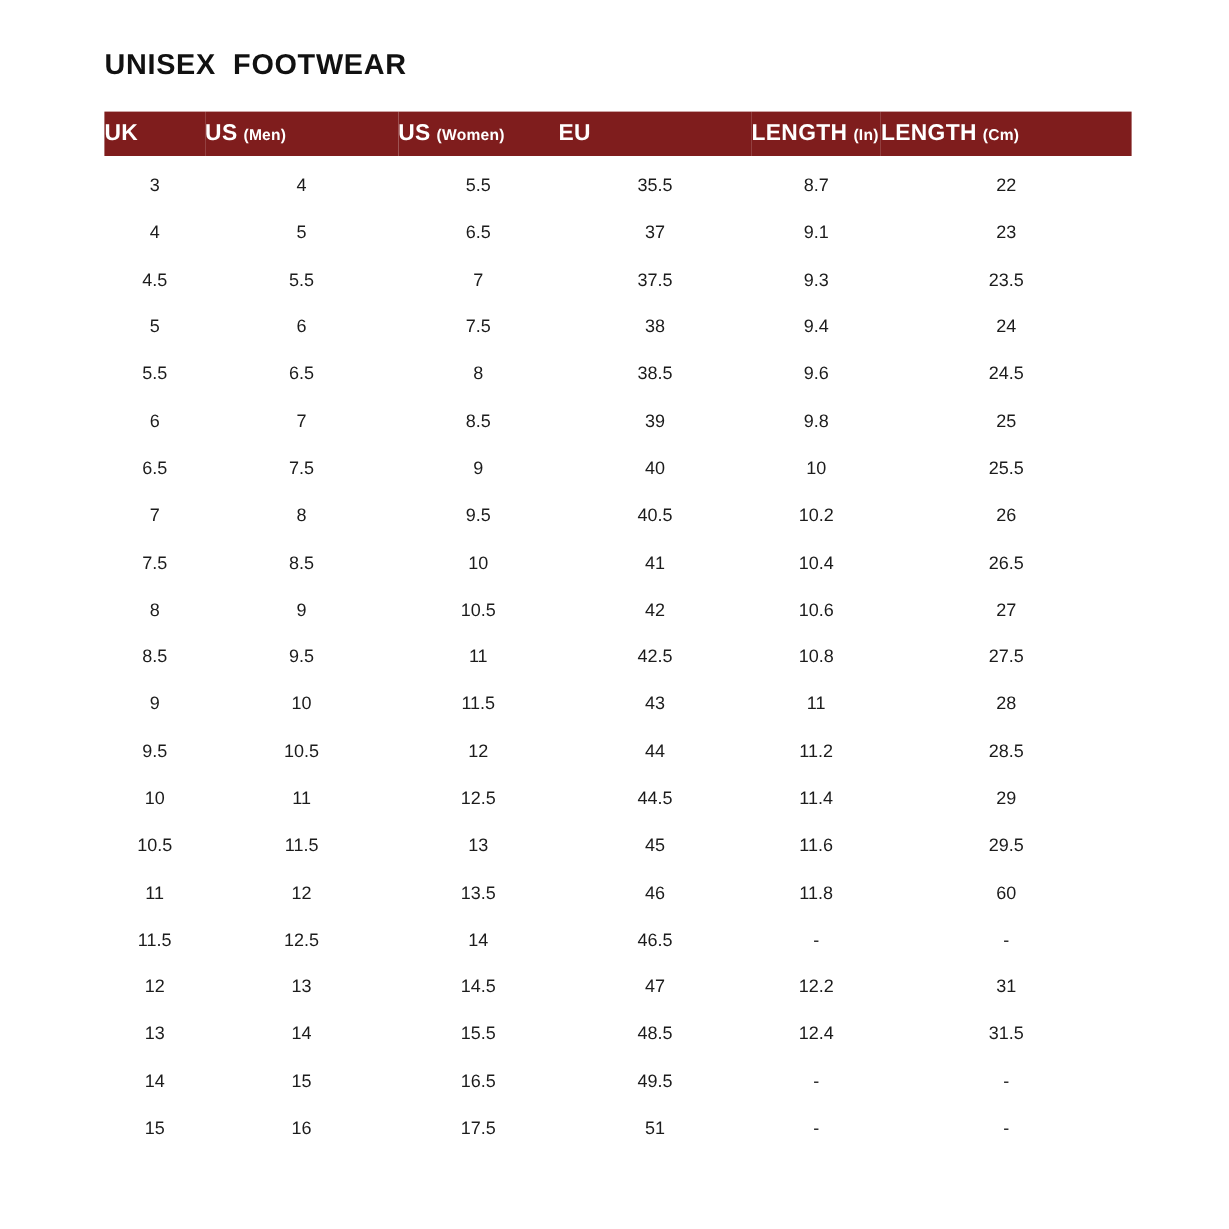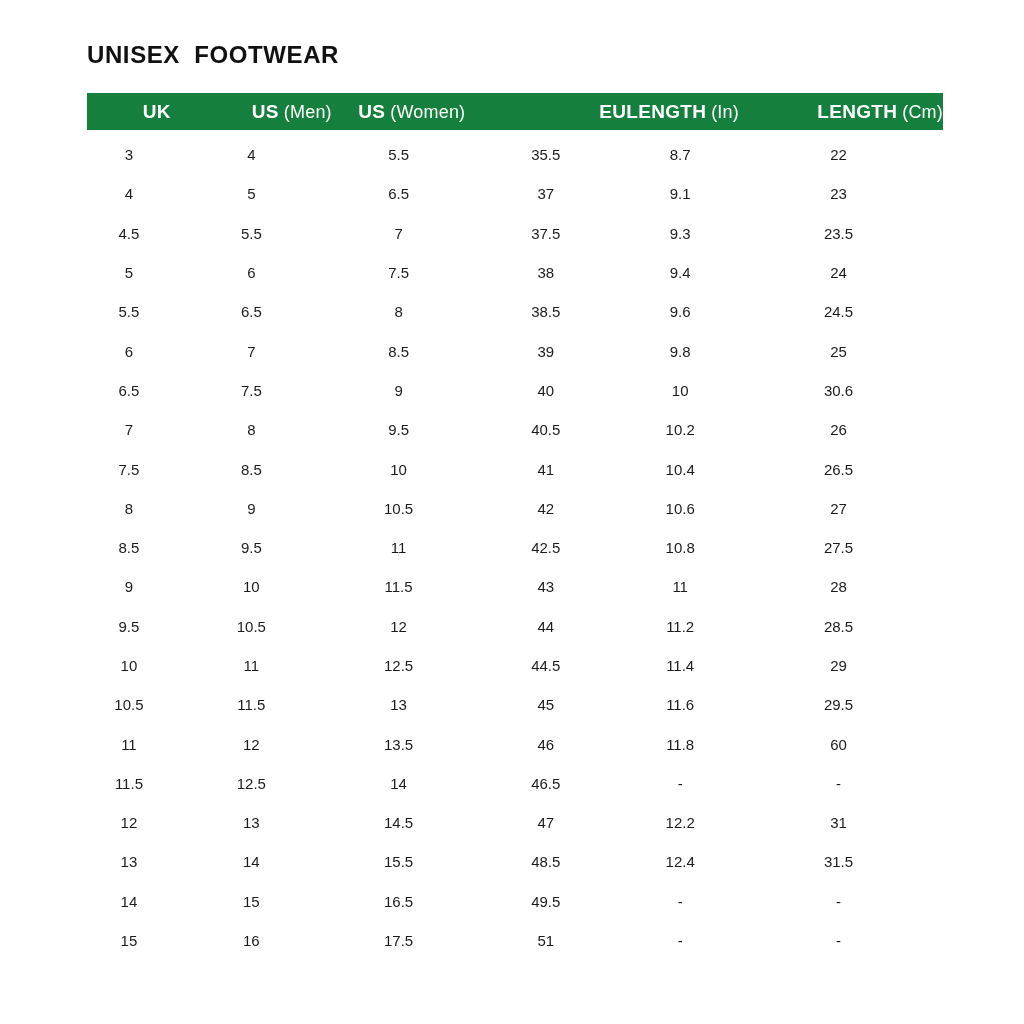--- a/index.html
+++ b/index.html
@@ -31,34 +31,34 @@
     word-spacing: 7px;
     color: #111111;
   }
   table.size-table {
     width: 100%;
     margin-top: 24px;
     border-collapse: collapse;
     table-layout: fixed;
   }
   thead th {
-    background: #15803d;
+    background: #7f1d1d;
     color: #ffffff;
     height: 37px;
     font-size: 19px;
     font-weight: 700;
-    text-align: right;
+    text-align: left;
     vertical-align: middle;
     white-space: nowrap;
     padding: 0;
     letter-spacing: 0.3px;
   }
   .th-light {
-    font-weight: 400;
-    font-size: 18px;
+    font-weight: 700;
+    font-size: 13px;
     margin-left: 5px;
     letter-spacing: 0.2px;
   }
   .th-light:empty { display: none; margin-left: 0; }
   tbody::before {
     content: "";
     display: table-row;
     height: 5px;
   }
   tbody td {
@@ -156,21 +156,21 @@
           <td>39</td>
           <td>9.8</td>
           <td>25</td>
         </tr>
         <tr>
           <td>6.5</td>
           <td>7.5</td>
           <td>9</td>
           <td>40</td>
           <td>10</td>
-          <td>30.6</td>
+          <td>25.5</td>
         </tr>
         <tr>
           <td>7</td>
           <td>8</td>
           <td>9.5</td>
           <td>40.5</td>
           <td>10.2</td>
           <td>26</td>
         </tr>
         <tr>

